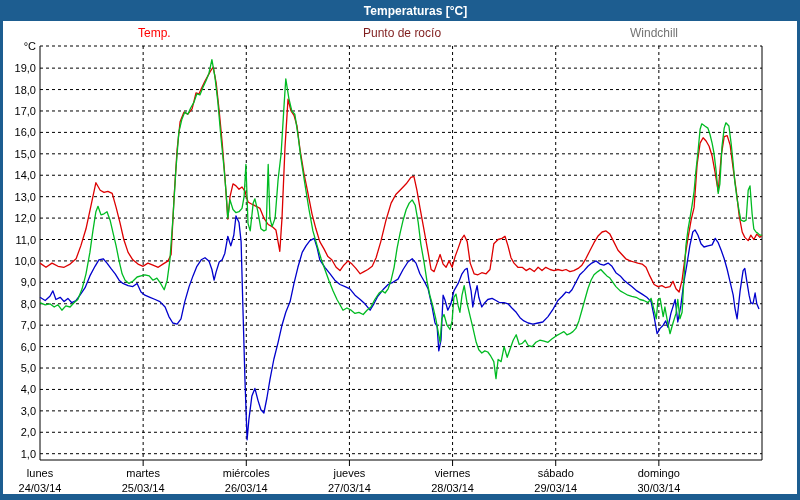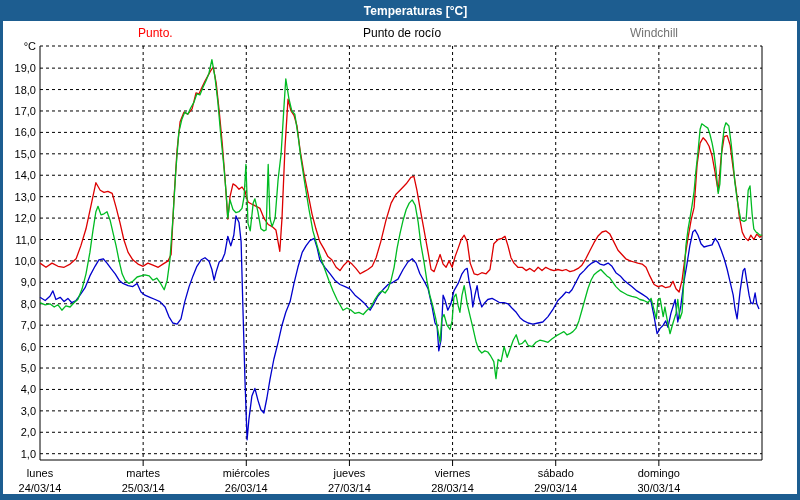--- a/index.html
+++ b/index.html
@@ -18,22 +18,22 @@
   .ylab,.xlab{font-family:"Liberation Sans",sans-serif;font-size:11px;fill:#000;}
 </style>
 </head>
 <body>
 
 <div class="window">
   <div class="titlebar">
     <span>Temperaturas [°C]</span>
   </div>
   <div class="content">
-    <span class="legend-item lg-temp" style="color: rgb(255, 0, 0);">Punto.</span>
-    <span class="legend-item lg-dew" style="color: #000000;">Punto de rocío</span>
+    <span class="legend-item lg-temp" style="color: rgb(255, 0, 0);">Temp.</span>
+    <span class="legend-item lg-dew" style="color: #7f1d1d;">Punto de rocío</span>
     <span class="legend-item lg-wind" style="color: #737373;">Windchill</span>
     <svg class="chart" id="chart-svg" width="794" height="473" viewBox="3 21 794 473">
         <line x1="40" x2="762" y1="453.7" y2="453.7" class="grid"></line>
         <line x1="40" x2="762" y1="432.28" y2="432.28" class="grid"></line>
         <line x1="40" x2="762" y1="410.86" y2="410.86" class="grid"></line>
         <line x1="40" x2="762" y1="389.44" y2="389.44" class="grid"></line>
         <line x1="40" x2="762" y1="368.02" y2="368.02" class="grid"></line>
         <line x1="40" x2="762" y1="346.59999999999997" y2="346.59999999999997" class="grid"></line>
         <line x1="40" x2="762" y1="325.17999999999995" y2="325.17999999999995" class="grid"></line>
         <line x1="40" x2="762" y1="303.76" y2="303.76" class="grid"></line>

